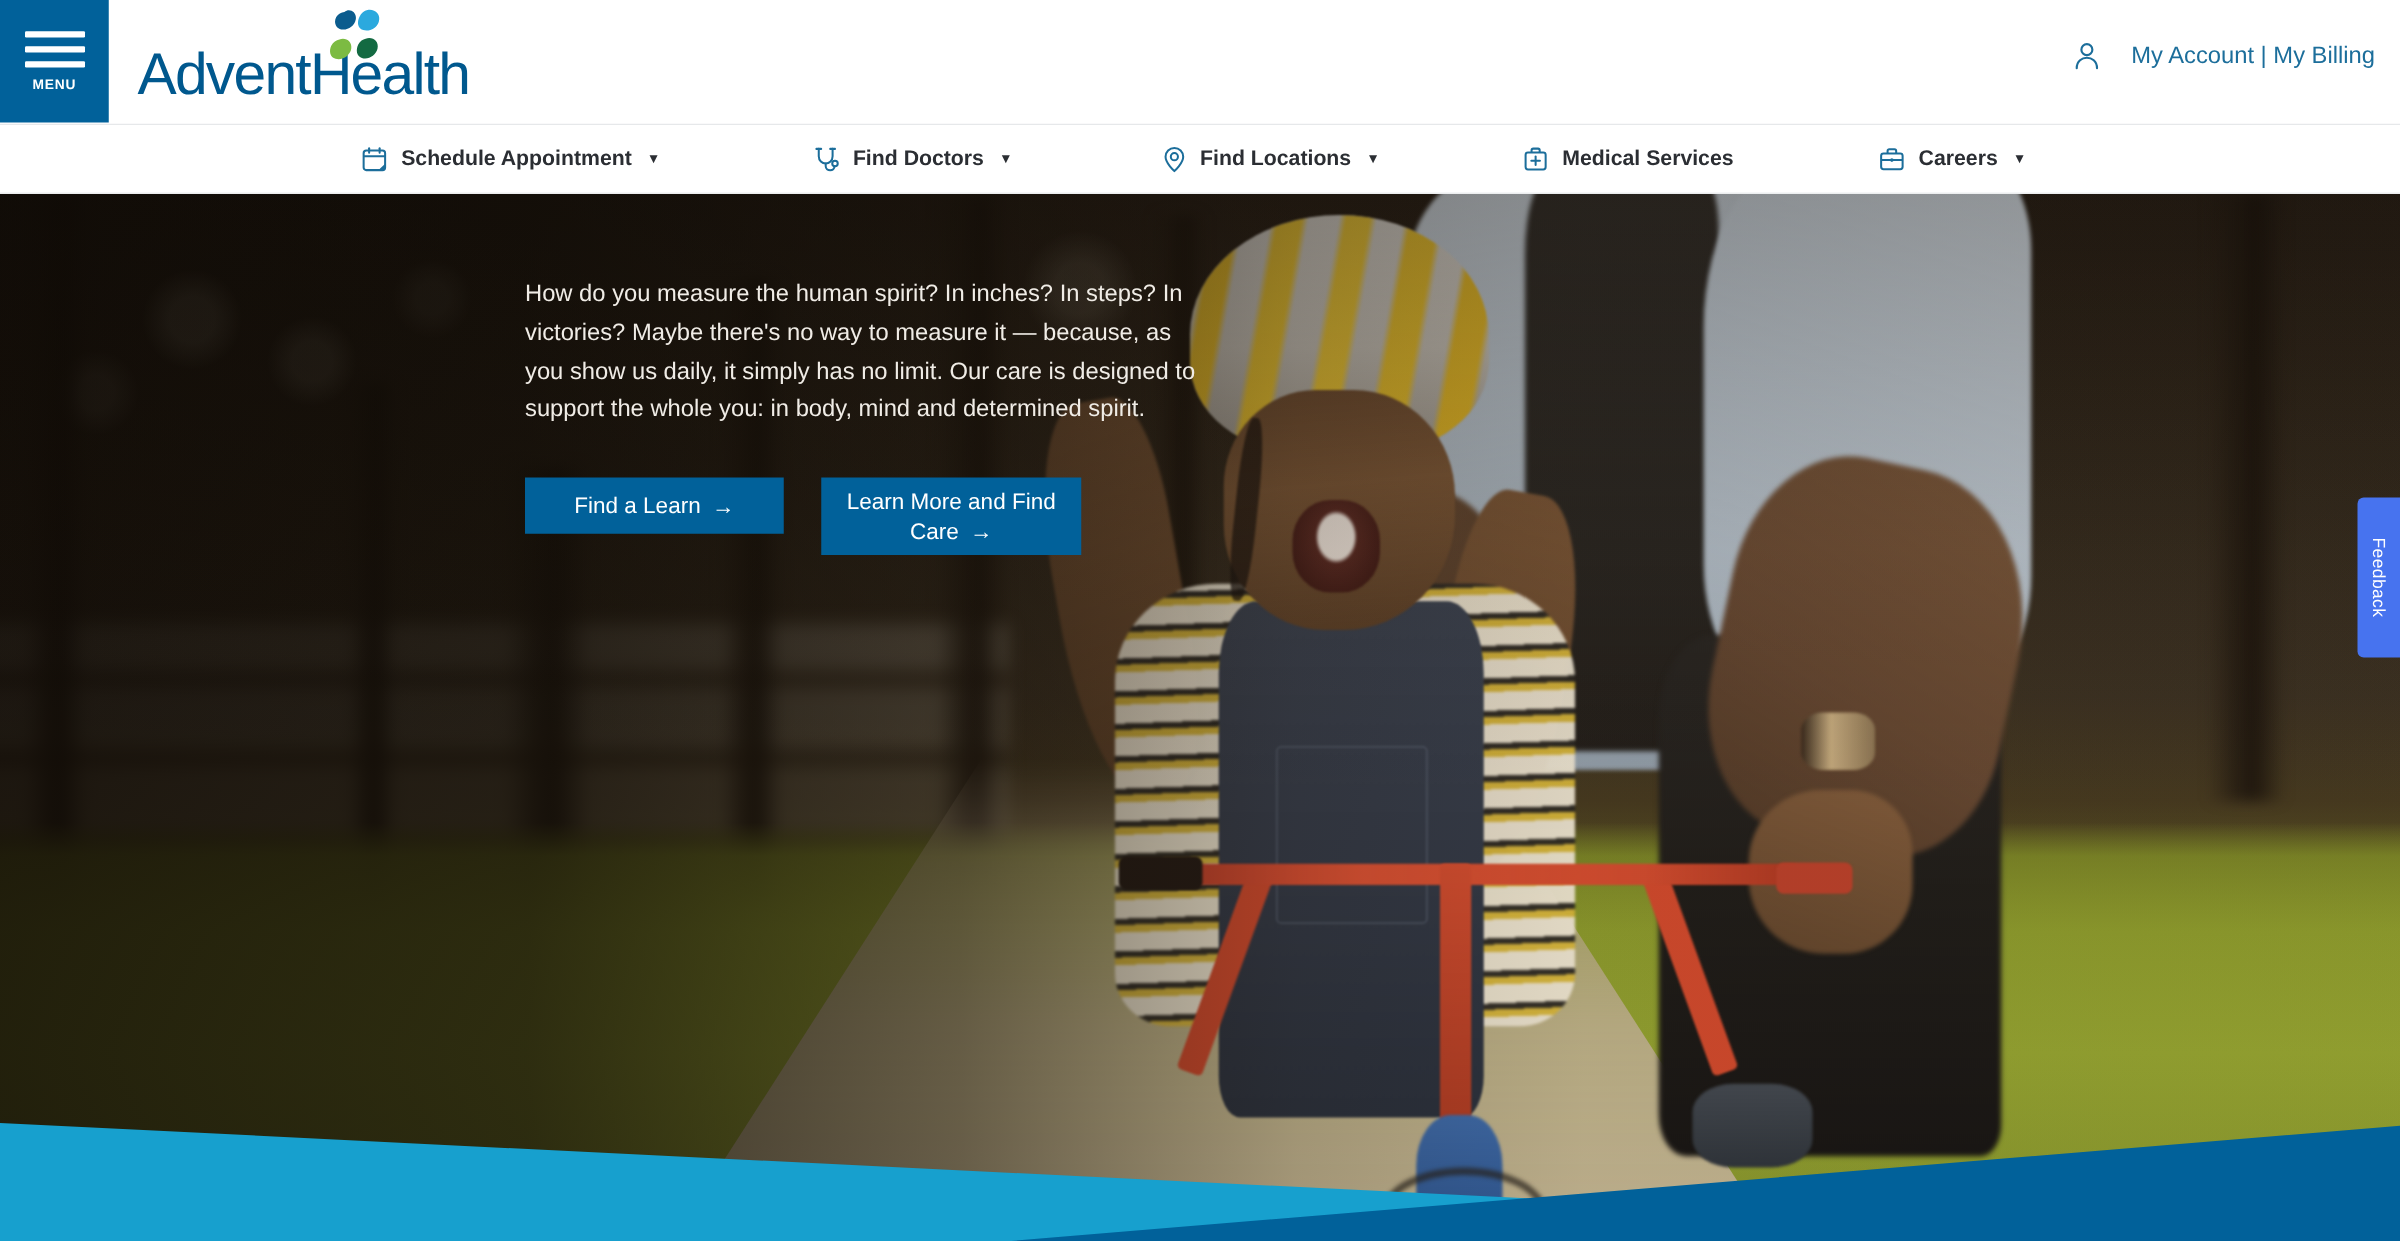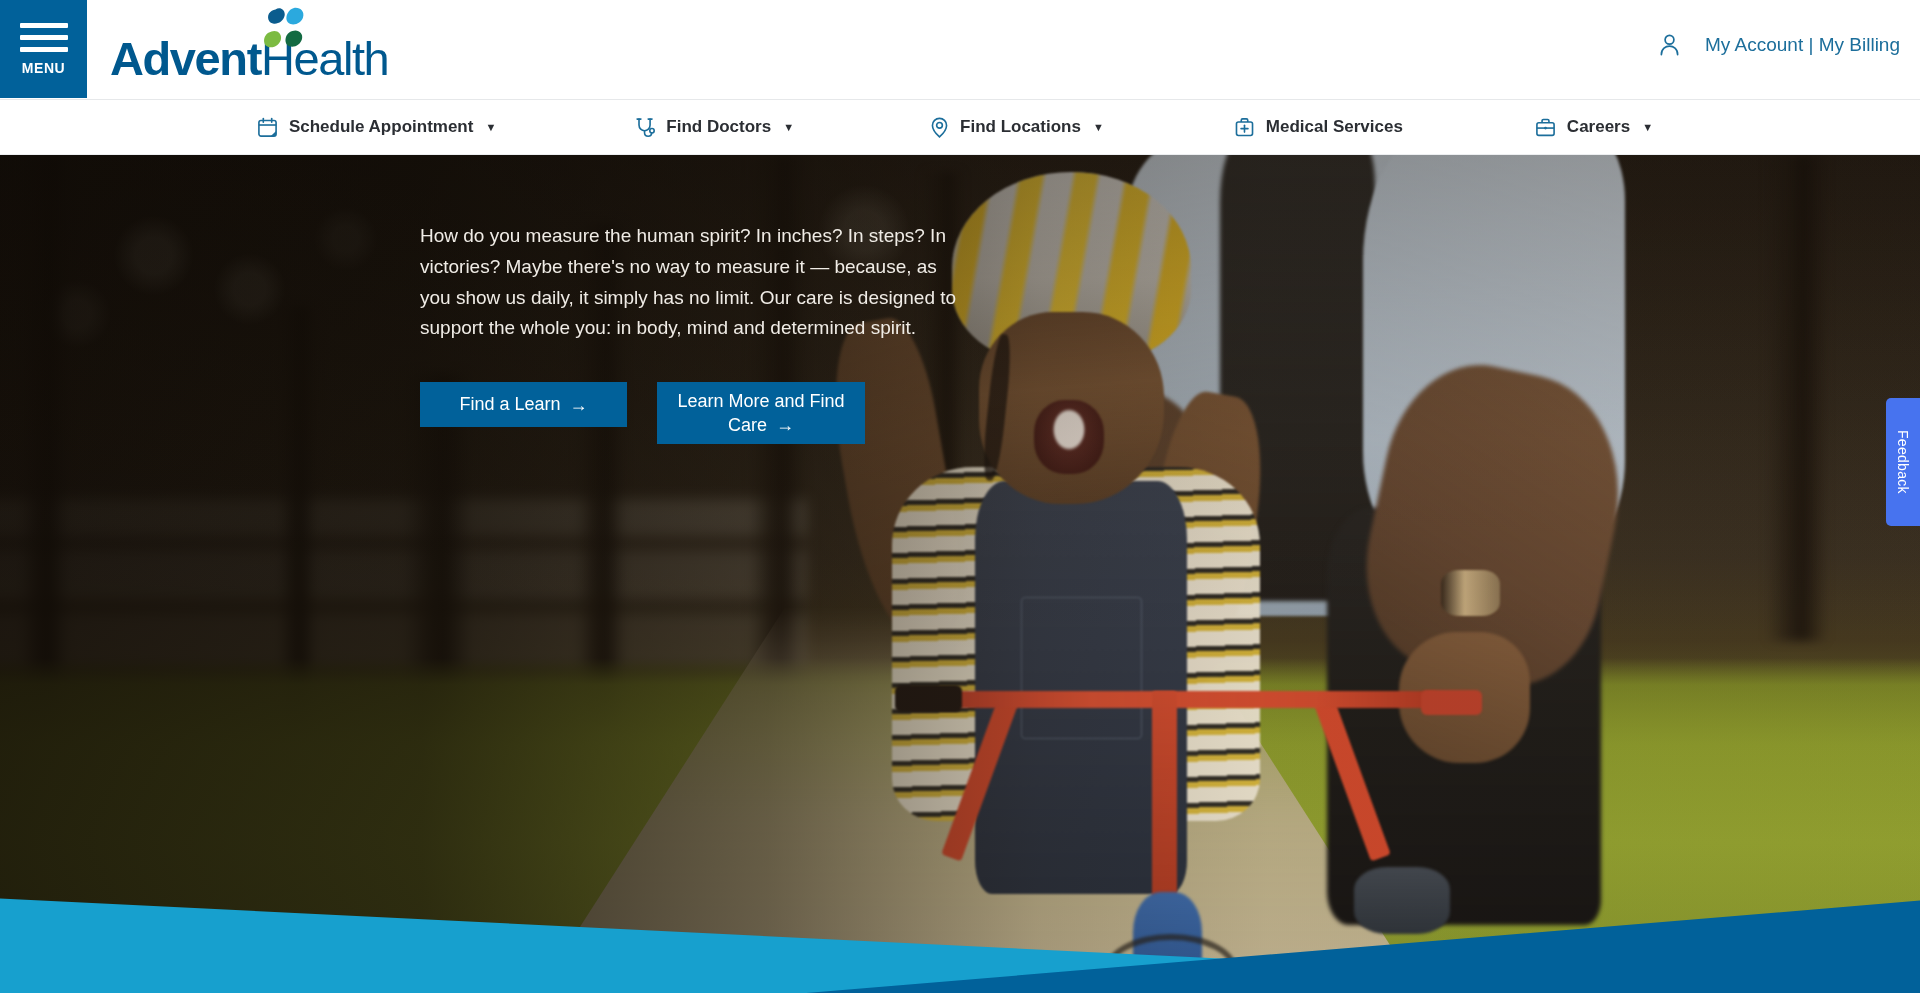--- a/index.html
+++ b/index.html
@@ -19,33 +19,33 @@
     border-bottom: 1px solid #e6e8ea;
   }
   .menu-btn {
     position: absolute; left: 0; top: 0; width: 87px; height: 98px;
     background: #01619A; cursor: pointer;
     display: flex; flex-direction: column; align-items: center; justify-content: center;
   }
   .burger { width: 48px; display: flex; flex-direction: column; gap: 7px; margin-bottom: 8px; }
   .burger span { display: block; height: 5px; background: #fff; border-radius: 1px; }
   .menu-label {
-    color: #ffffff; font-size: 14px; font-weight: 700; letter-spacing: 0.6px;
+    color: #ffffff; font-size: 11px; font-weight: 700; letter-spacing: 0.6px;
   }
 
   .logo-wrap {
     position: absolute; left: 110px; top: 17px;
     display: flex; align-items: flex-end; cursor: pointer;
   }
   .logo-mark { position: absolute; left: 145px; top: -10px; width: 56px; height: 46px; }
   .logo-text {
     font-size: 47px; font-weight: 700; color: #00588E; letter-spacing: -1.4px;
     line-height: 1; margin-top: 18px; white-space: nowrap;
   }
-  .logo-text .lt-light { font-weight: 700; color: #00588E; }
+  .logo-text .lt-light { font-weight: 400; color: #00588E; }
   .logo-text .lt-mid { font-weight: 400; color: #00588E; }
 
   .search-box {
     position: absolute; right: 222px; top: 32px;
     width: 352px; height: 38px;
     border: 1px solid #8b9096; border-radius: 22px;
     background: #fff; display: flex; align-items: center;
   }
   .search-box input {
     flex: 1; border: none; outline: none; background: transparent;
@@ -58,21 +58,21 @@
   .account {
     position: absolute; right: 20px; top: 33px;
     display: flex; align-items: center; gap: 25px; cursor: pointer;
   }
   .account-text { font-size: 19px; color: #1C6E9B; white-space: nowrap; }
 
   
   .nav {
     position: absolute; top: 100px; left: 0; width: 1920px; height: 55px;
     background: #ffffff; z-index: 29;
-    display: flex; align-items: center; justify-content: center; gap: 16px;
+    display: flex; align-items: center; justify-content: center; gap: 0;
     border-bottom: 1px solid #eceef0;
   }
   .nav-item {
     display: flex; align-items: center; gap: 10px;
     padding: 0 28px; cursor: pointer; white-space: nowrap;
   }
   .nav-item:nth-child(1) { margin-left: -10px; margin-right: 66px; }
   .nav-item:nth-child(2) { margin-right: 62px; }
   .nav-item:nth-child(3) { margin-right: 58px; }
   .nav-item:nth-child(4) { margin-right: 60px; }

